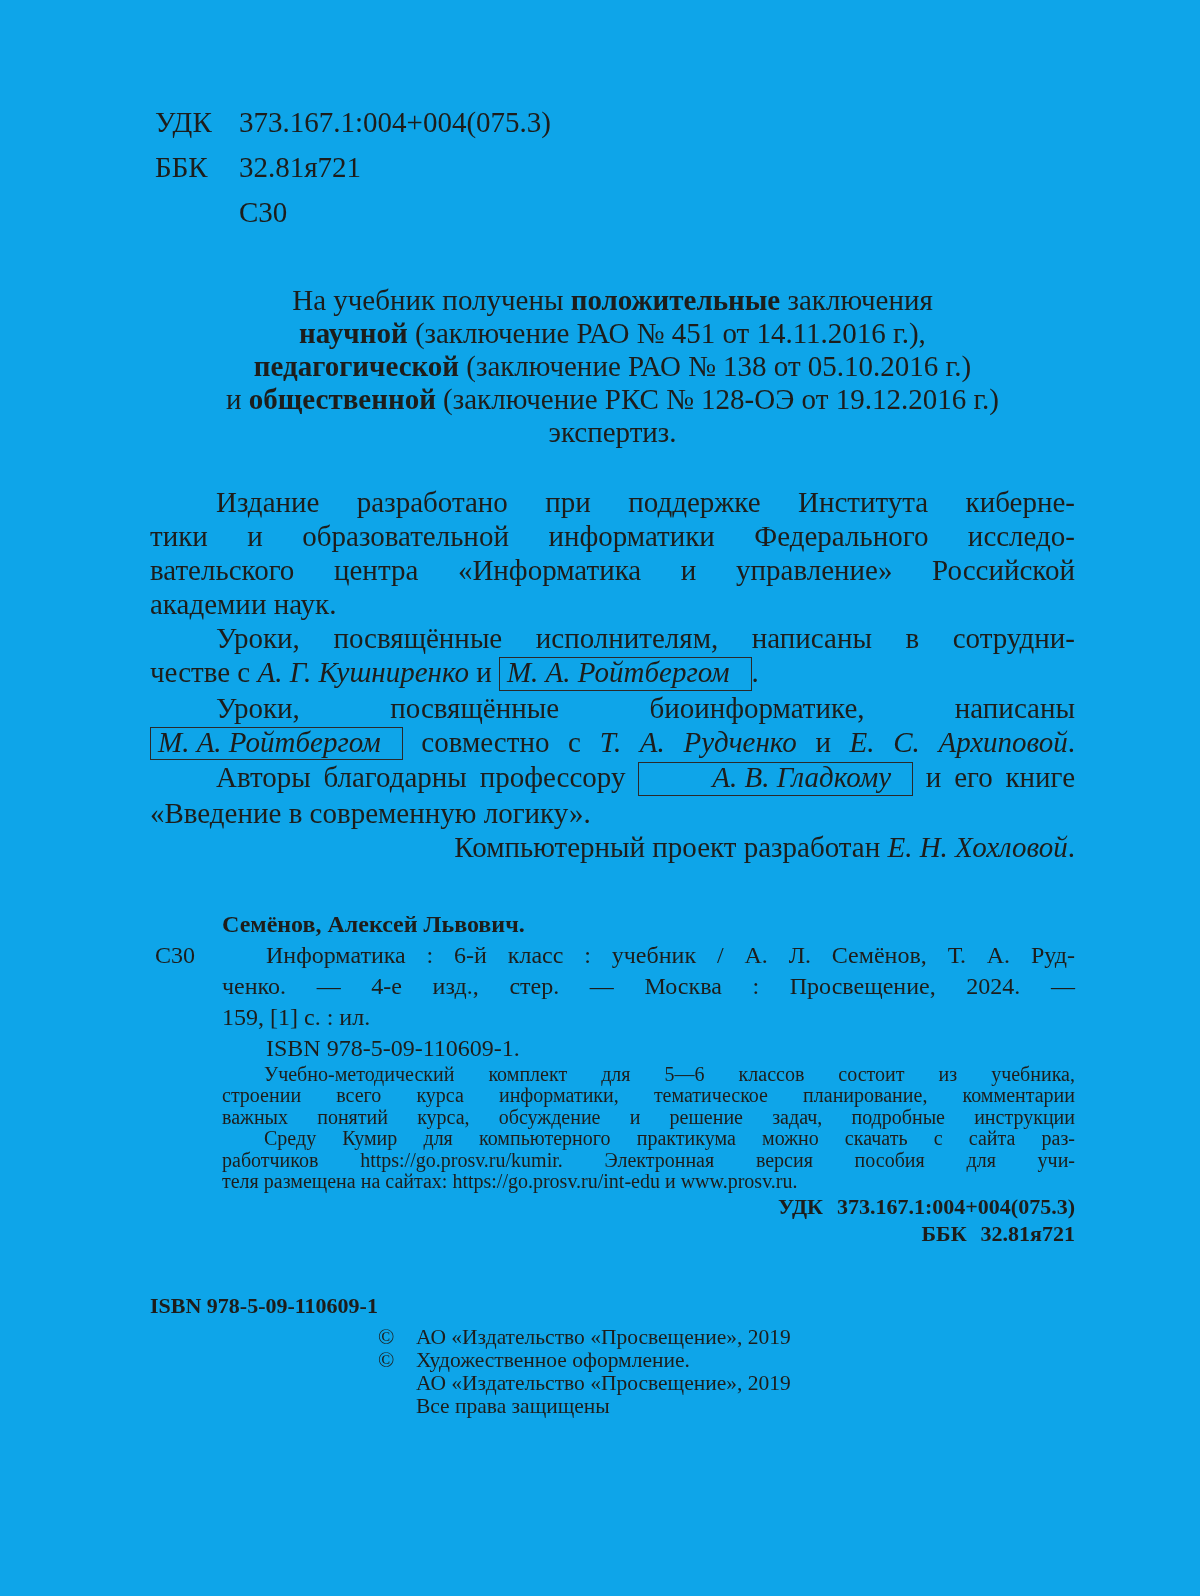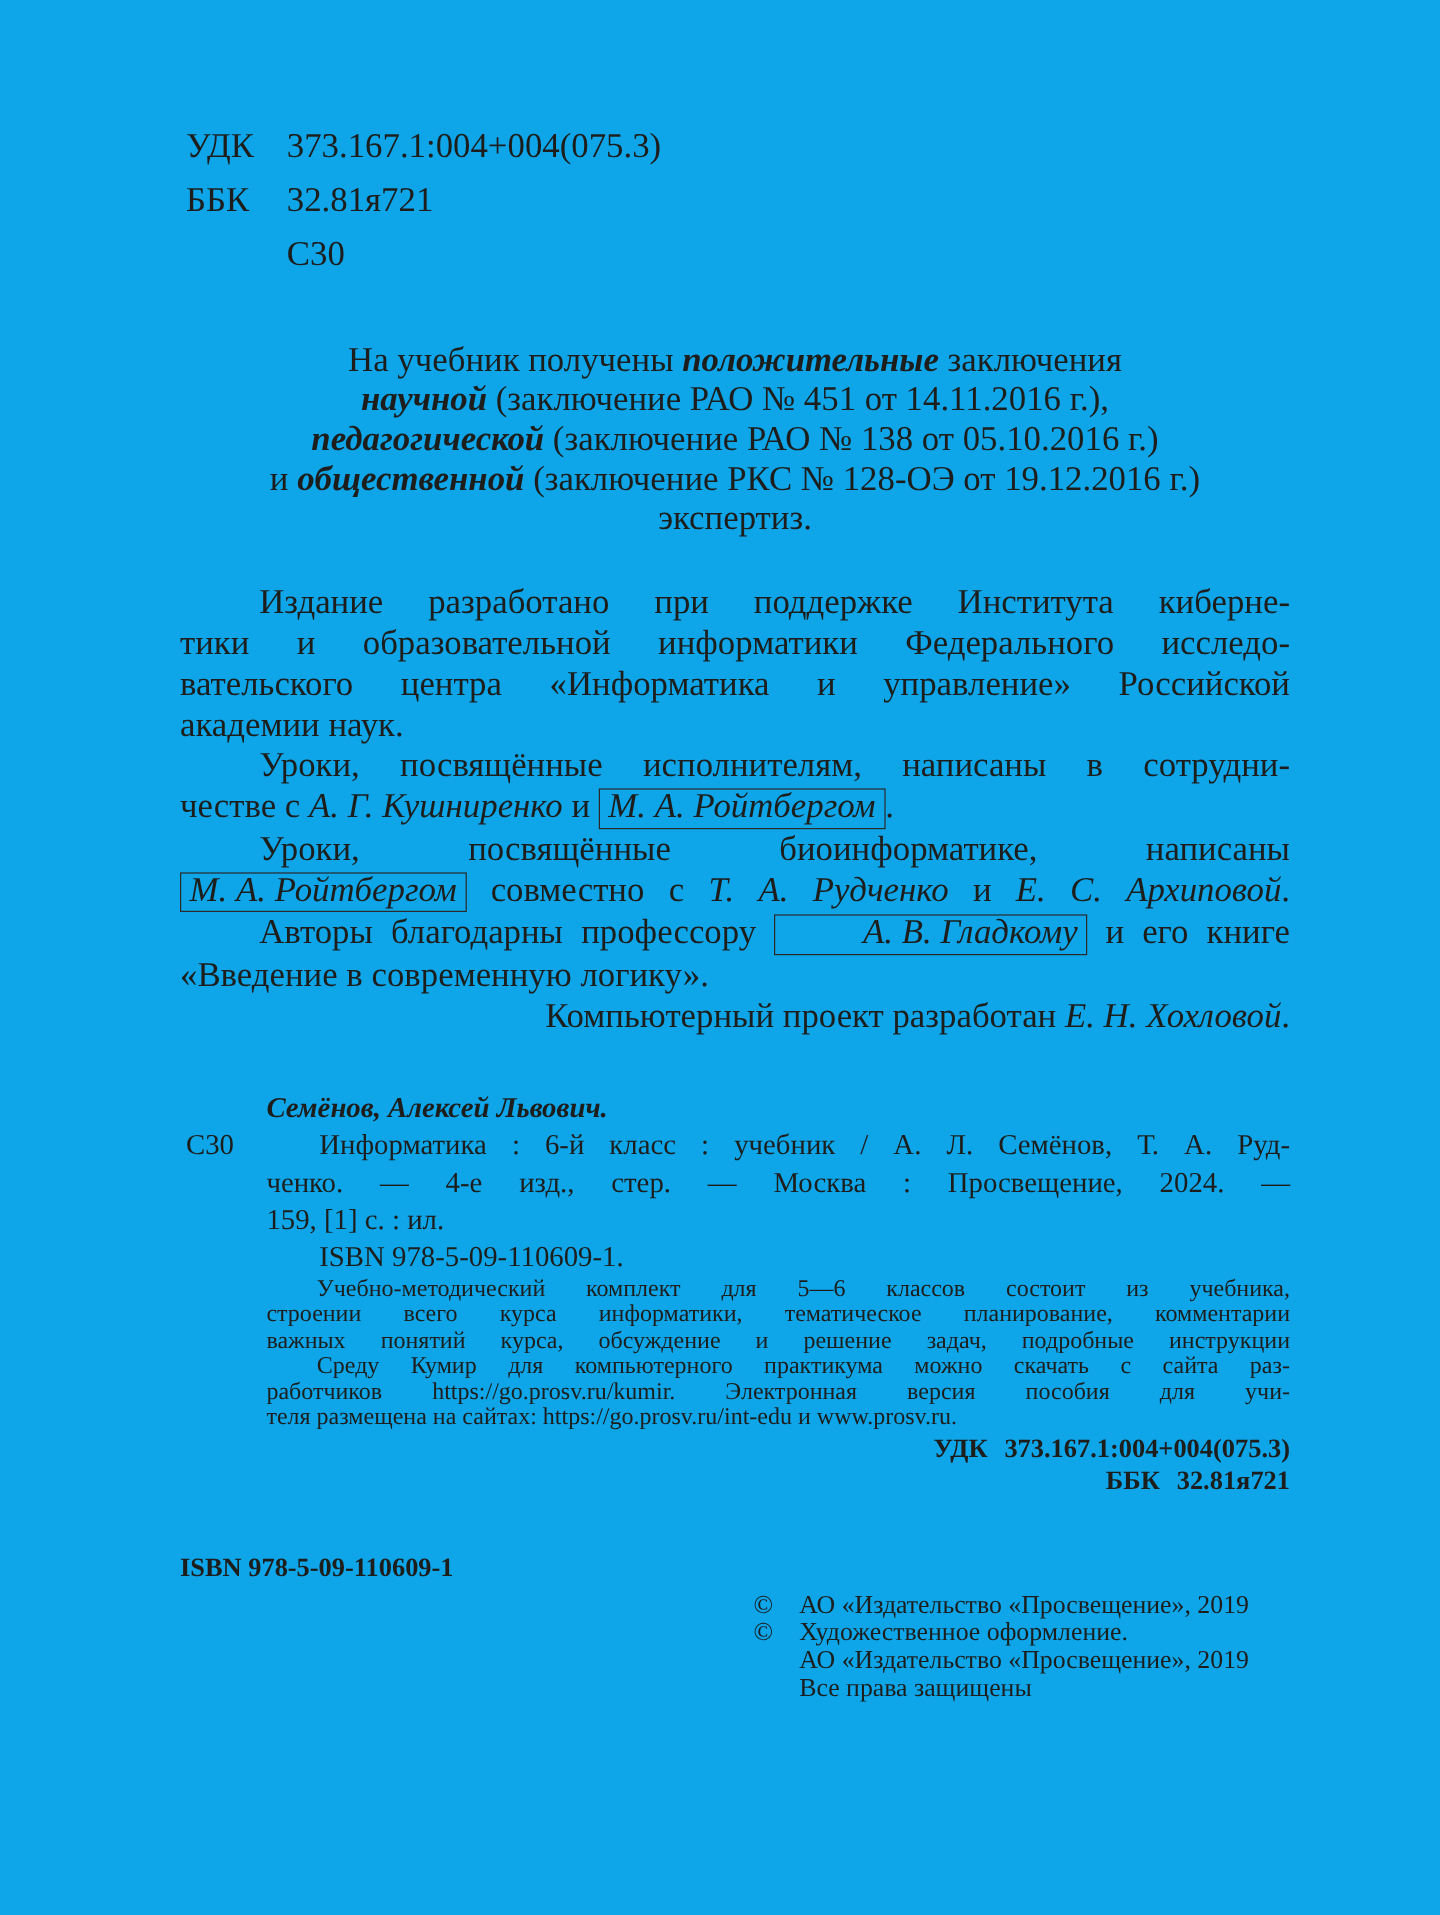--- a/index.html
+++ b/index.html
@@ -6,26 +6,26 @@
   .page{
     position:relative;
     width:1200px;height:1596px;
     background:#0ea5e9;
     color:#1d1d1b;
     font-family:"Liberation Serif","DejaVu Serif",serif;
     overflow:hidden;
     box-sizing:border-box;
     padding:0 125px 0 150px;
   }
-  .b{font-weight:bold;font-style:italic;}
+  .b{font-weight:bold;}
   .i{font-style:italic;}
   .box{
     display:inline-block;
     border:1.5px solid #2a2a2a;
-    padding:0 7px 2px 7px;
+    padding:0 21px 2px 7px;
     line-height:1.02;
   }
   .line{min-height:1em;}
   .line.j{text-align:justify;text-align-last:justify;}
 
   
   .udc-top{margin-top:100px;font-size:29px;line-height:45px;}
   .udc-top .row{display:flex;}
   .udc-top .lbl{width:84px;margin-left:5px;}
   
@@ -39,21 +39,21 @@
   .catalog .catalog-lines{margin-left:72px;width:853px;}
   .catalog .ind{text-indent:44px;}
   
   .annotation{margin-top:0;margin-left:72px;width:853px;font-size:20px;line-height:21.5px;}
   .annotation .ind{text-indent:42px;}
   
   .udc-right{margin-top:0;font-size:22px;line-height:27px;font-weight:bold;width:925px;}
   .udc-right .row{display:flex;justify-content:flex-end;}
   .udc-right .lbl{margin-right:14px;}
   
-  .bottom{margin-top:47px;display:flex;justify-content:space-between;width:925px;}
+  .bottom{margin-top:47px;display:flex;width:925px;}
   .bottom .isbn{font-size:22px;line-height:23px;font-weight:bold;}
   .copyright{width:447px;font-size:21.5px;line-height:23px;margin-top:32px;}
   .copyright .line{padding-left:38px;}
   .copyright .mark{display:inline-block;width:38px;margin-left:-38px;}
 </style>
 </head>
 <body>
 
 <div class="page">
 

